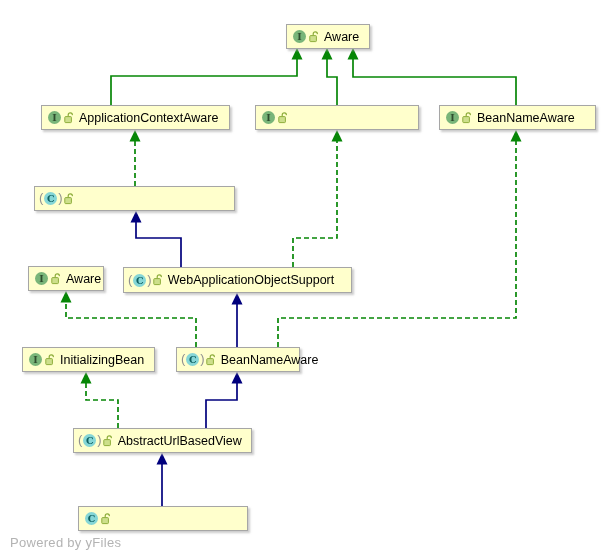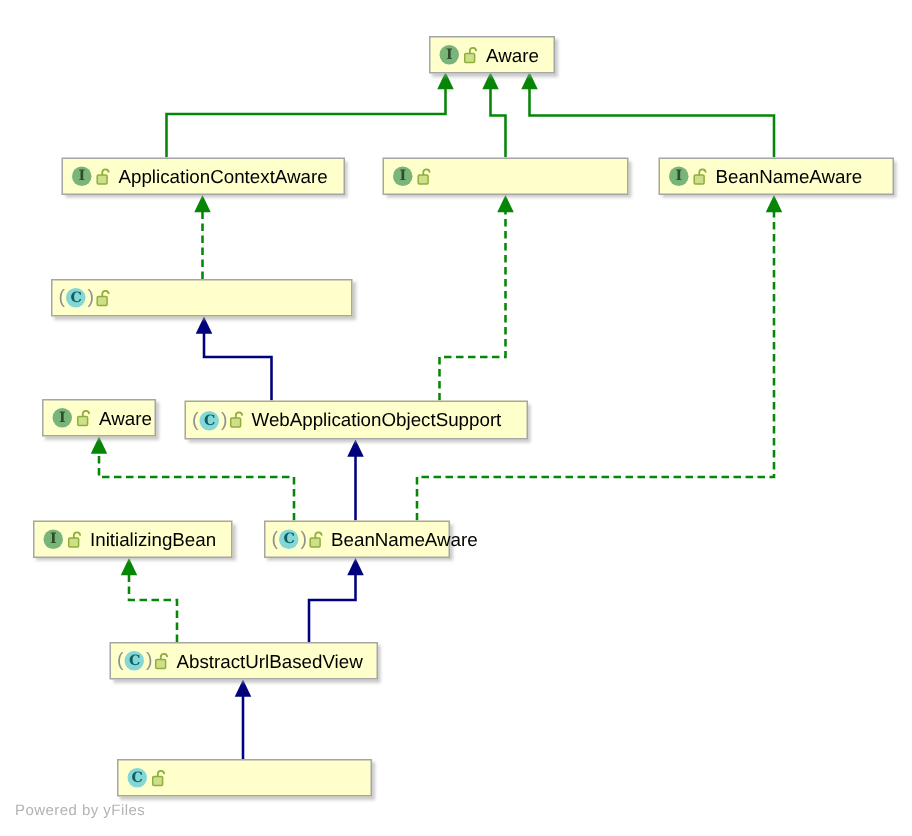--- a/index.html
+++ b/index.html
@@ -46,21 +46,21 @@
     line-height:13px;
     margin:0 -2px;
     position:relative;top:-1px;
     flex:0 0 auto;
   }
   .lock{flex:0 0 10px;}
   .lbl{margin-left:2px;}
   .footer{
     position:absolute;
     left:10px;top:535px;
-    font-size:10px;
+    font-size:13px;
     color:#b3b3b3;
     letter-spacing:0.3px;
   }
 </style>
 </head>
 <body>
 
 <div class="canvas">
 
   <svg class="edges" width="608" height="557">

